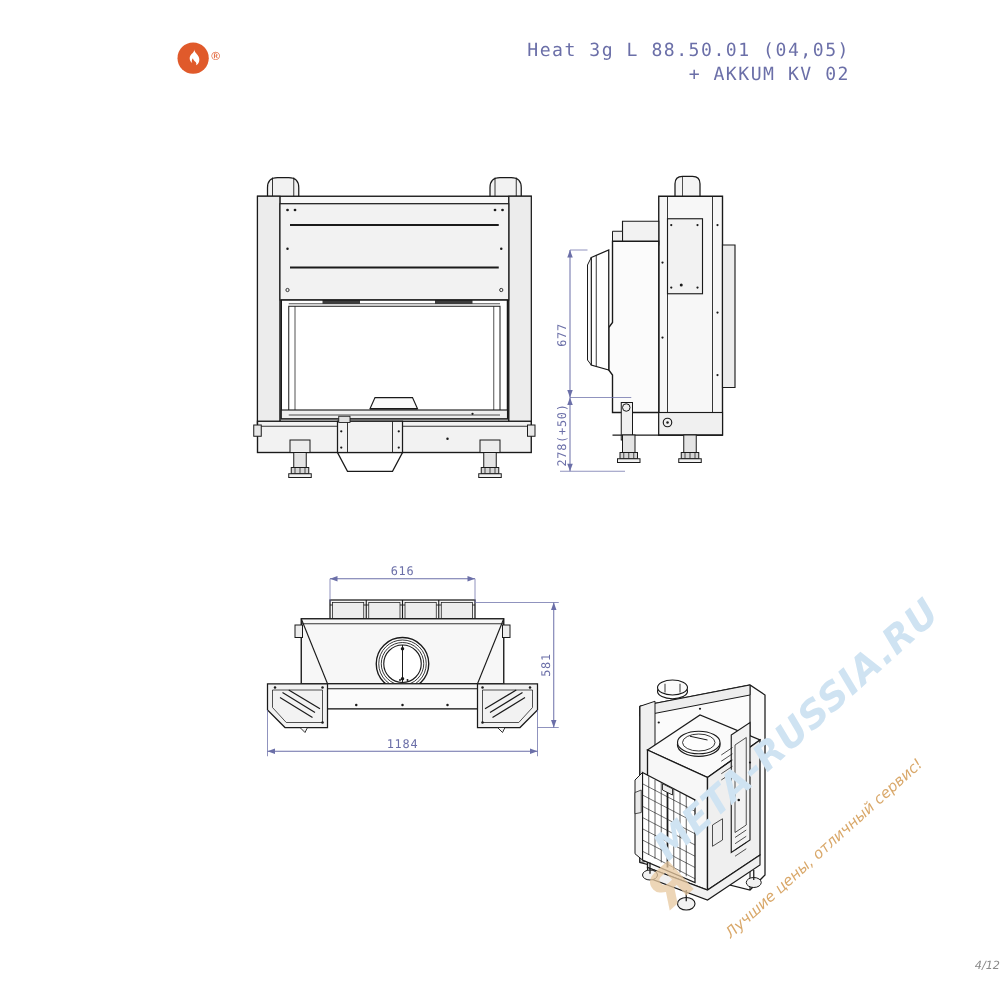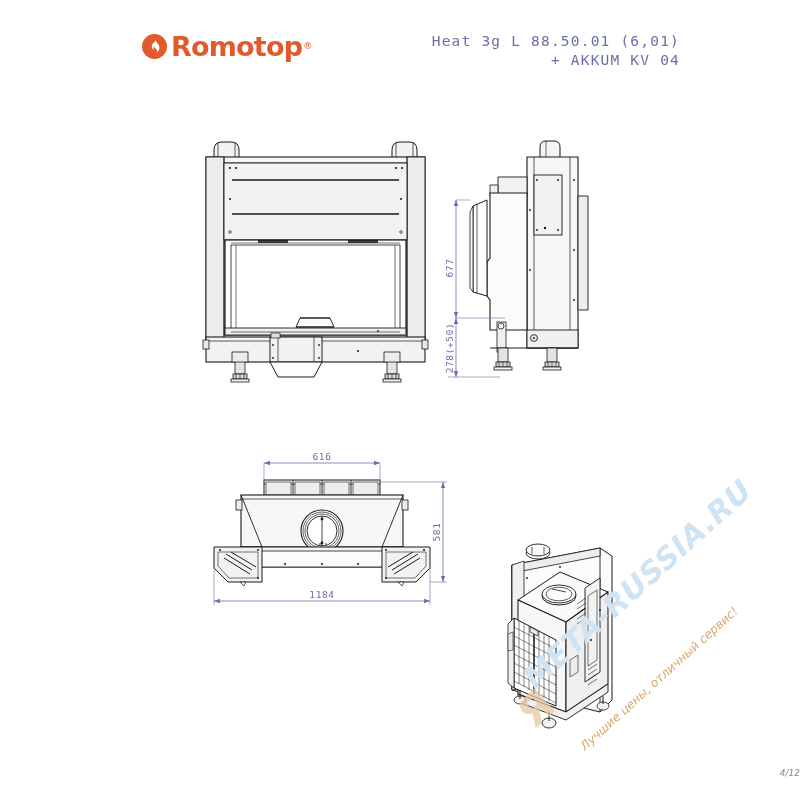--- a/index.html
+++ b/index.html
@@ -160,27 +160,26 @@
 
   <div id="logo">
     <span id="logo-mark">
       <svg class="flame" viewBox="0 0 13 15" xmlns="http://www.w3.org/2000/svg">
         <path d="M6.6 0.4 C7.4 3.2 5.1 3.9 4.0 5.6 C2.6 7.7 3.3 10.6 5.3 11.8
                  C4.6 10.4 4.9 9.0 5.9 8.0 C6.0 9.2 6.6 9.9 7.5 10.6
                  C8.6 11.4 8.9 12.6 8.3 13.7 C10.6 12.6 11.6 9.6 10.5 7.0
                  C9.6 4.8 7.2 3.6 6.6 0.4 Z" fill="#ffffff"></path>
       </svg>
     </span>
-    <span id="logo-text">Romotop</span>
     <span id="logo-reg">®</span>
   </div>
 
   <div id="title-block">
-    <div>Heat 3g L 88.50.01 (6,01)</div>
-    <div>+ AKKUM KV 04</div>
+    <div>Heat 3g L 88.50.01 (04,05)</div>
+    <div>+ AKKUM KV 02</div>
   </div>
 
 </div>
 
 <svg id="drawing" viewBox="0 0 800 800" xmlns="http://www.w3.org/2000/svg">
 
   <defs>
     <g id="foot">
       <rect x="-5" y="0" width="10" height="14" fill="#e4e4e4" stroke="#1a1a1a" stroke-width="0.8"></rect>
       <rect x="-7" y="14" width="14" height="5" fill="#d5d5d5" stroke="#1a1a1a" stroke-width="0.8"></rect>

